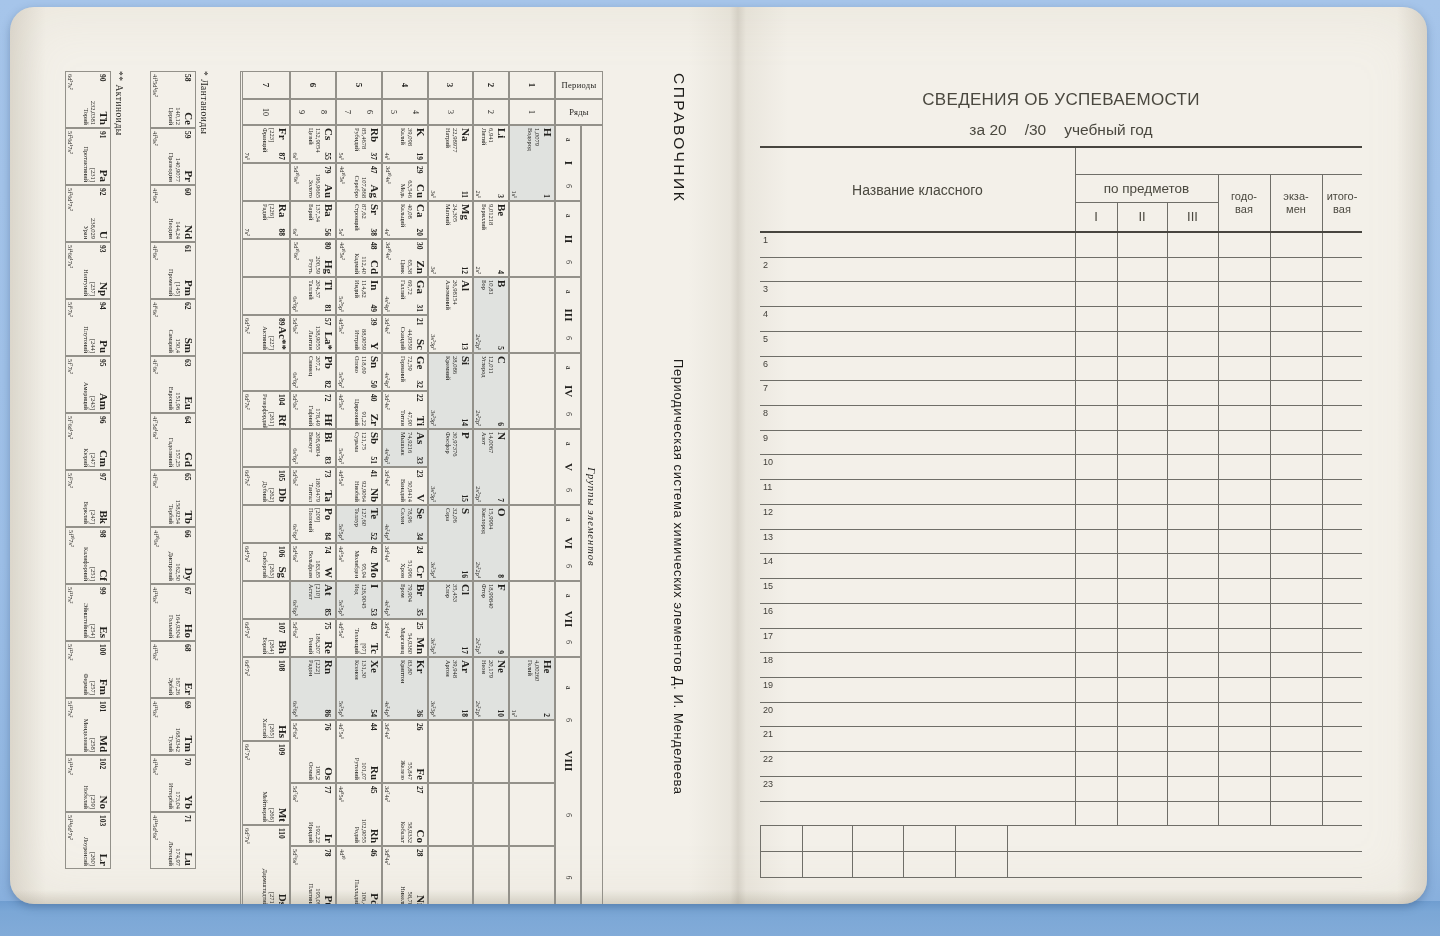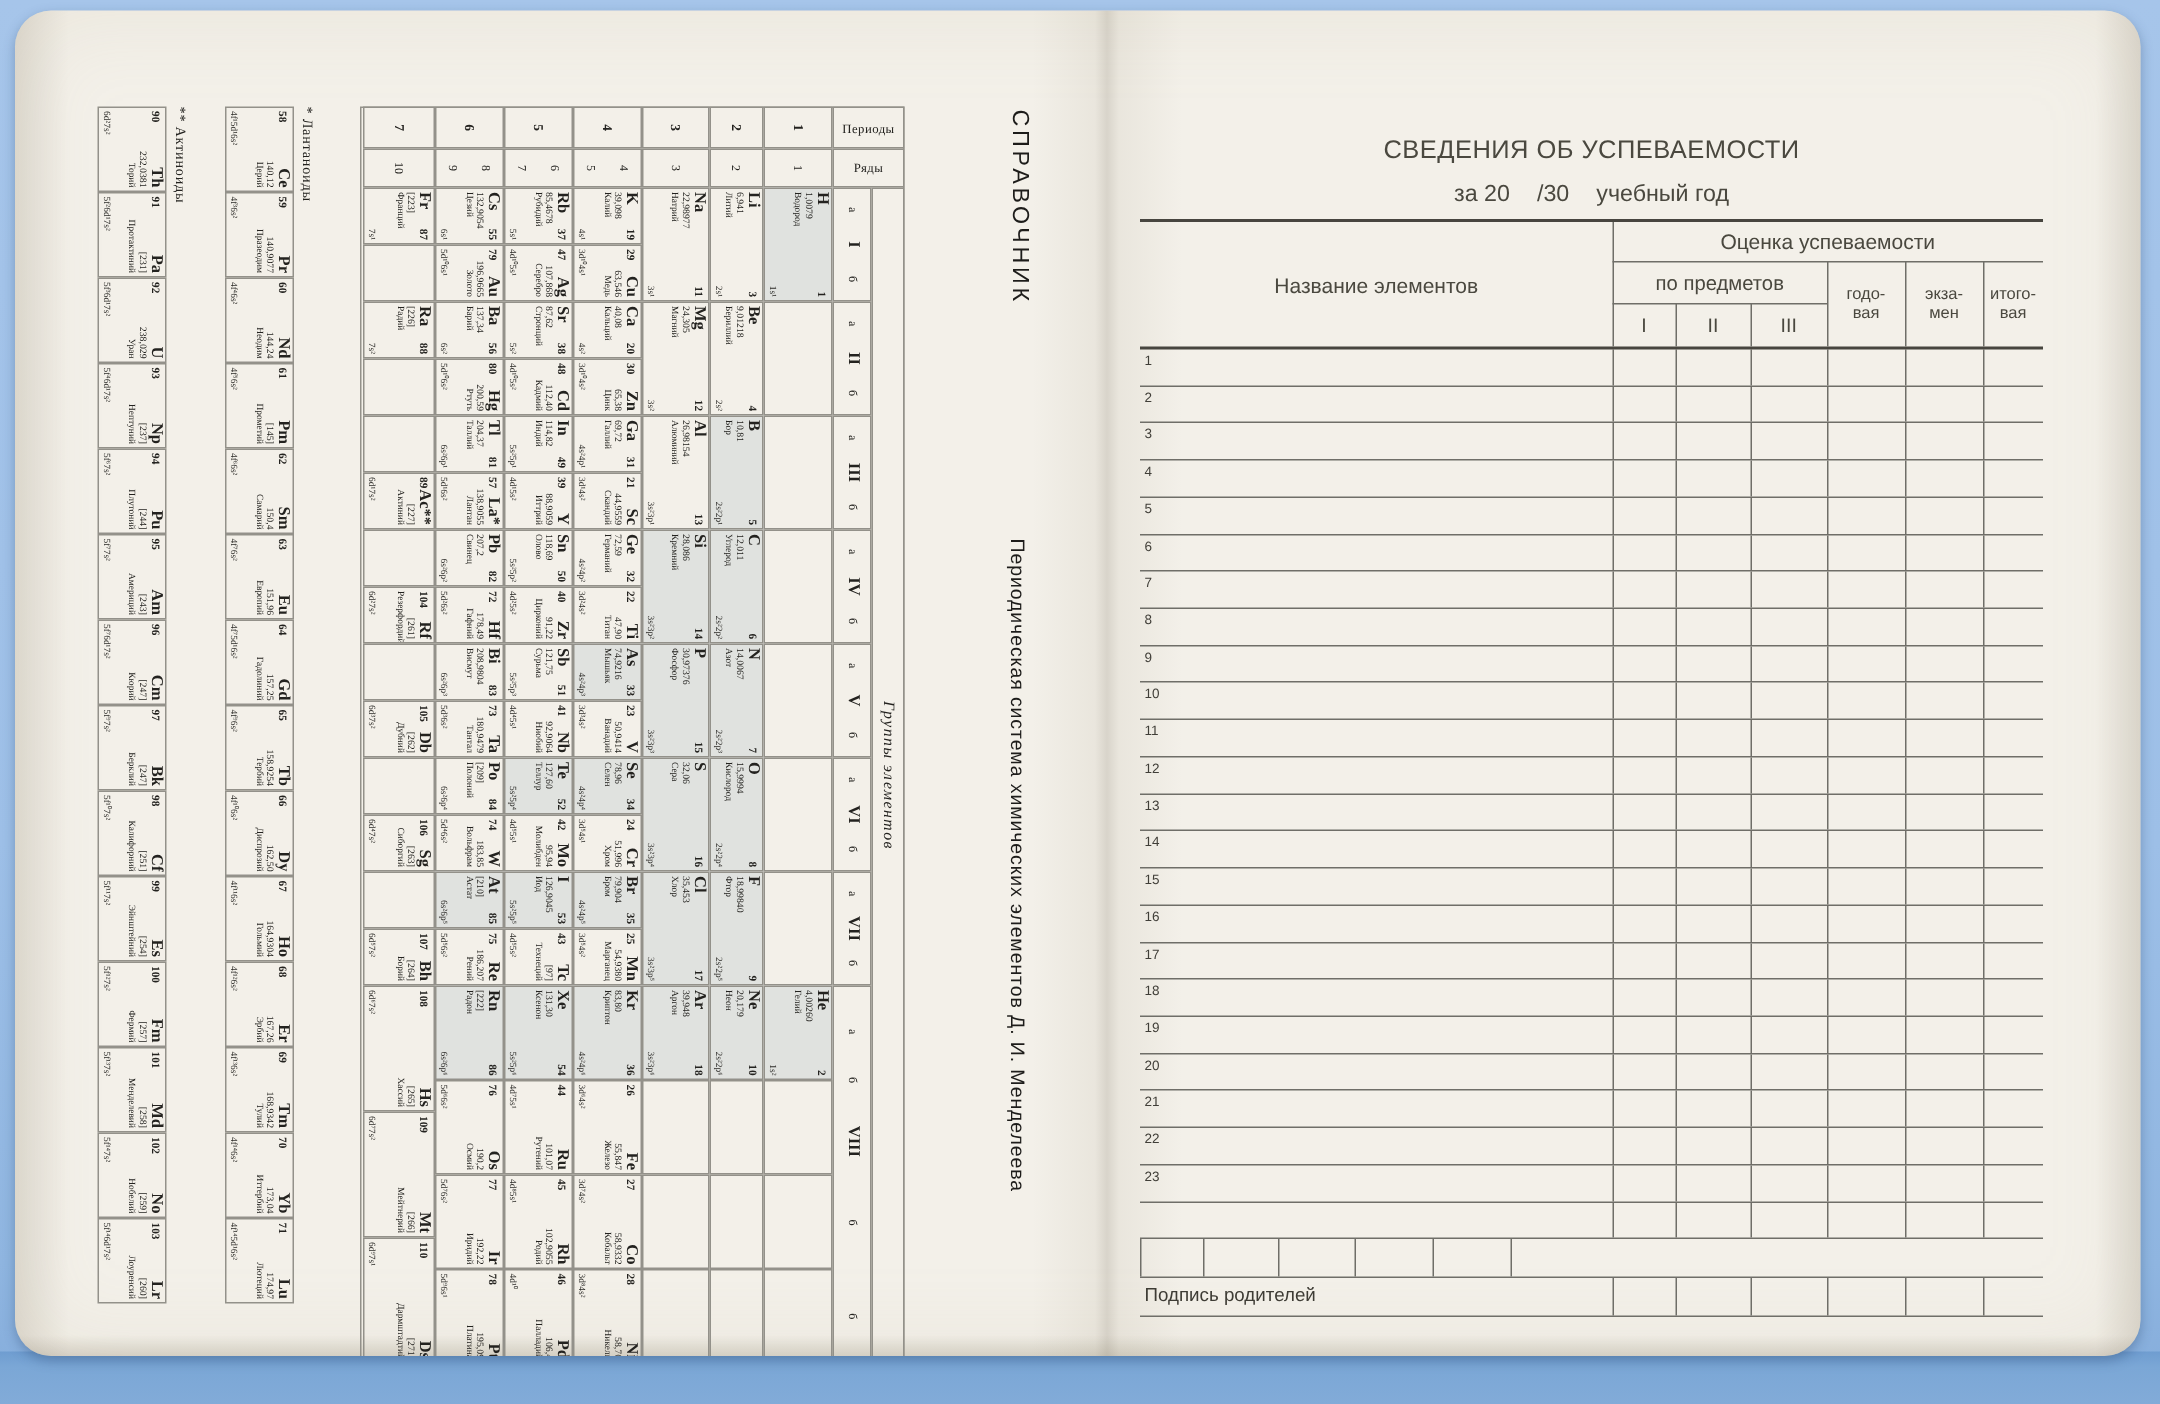--- a/index.html
+++ b/index.html
@@ -1198,22 +1198,21 @@
 
   <div>
     <div class="r-title">СВЕДЕНИЯ ОБ УСПЕВАЕМОСТИ</div>
     <div class="r-sub">
       <span>за 20</span>
       <span>/30</span>
       <span>учебный год</span>
     </div>
     <div class="rt">
       <div class="rt-head" id="rt-head">
-        <div class="hd" style="left:0;top:0;width:315px;height:83px;font-size:14px;">Название элементов</div>
-        <div class="hd" style="left:315px;top:0;width:287px;height:26px;font-size:14px;">Оценка успеваемости</div>
+        <div class="hd" style="left:0;top:0;width:315px;height:83px;font-size:14px;">Название классного</div>
         <div class="hd" style="left:315px;top:26px;width:143px;height:28px;font-size:13.5px;">по предметов</div>
         <div class="vline" style="left:315px;top:0;height:83px;"></div>
         <div class="hline" style="left:315px;top:26px;width:287px;"></div>
         <div class="hline" style="left:315px;top:54px;width:143px;"></div>
       <div class="hd" style="left: 315px; top: 54px; width: 42px; height: 29px; font-size: 13px;">I</div>
           <div class="hd" style="left: 357px; top: 54px; width: 50px; height: 29px; font-size: 13px;">II</div>
           <div class="hd" style="left: 407px; top: 54px; width: 51px; height: 29px; font-size: 13px;">III</div>
           <div class="vline" style="left: 357px; top: 54px; height: 29px;"></div>
           <div class="vline" style="left: 407px; top: 54px; height: 29px;"></div>
           <div class="vline" style="left: 458px; top: 26px; height: 57px;"></div>
@@ -1451,21 +1450,20 @@
           </div>
           <div class="rrow" style="width: 602px; height: 25.8px;">
             <div class="rcell" style="width: 42px;"></div>
             <div class="rcell" style="width: 50px;"></div>
             <div class="rcell" style="width: 51px;"></div>
             <div class="rcell" style="width: 52px;"></div>
             <div class="rcell" style="width: 52px;"></div>
             <div class="rcell" style="width: 40px;"></div>
           </div>
           <div class="rrow" style="width: 602px; height: 25.8px;">
-            <div class="rcell first sig" style="width: 315px; border-left: none;">Подпись родителей</div>
             <div class="rcell" style="width: 42px;"></div>
             <div class="rcell" style="width: 50px;"></div>
             <div class="rcell" style="width: 51px;"></div>
             <div class="rcell" style="width: 52px;"></div>
             <div class="rcell" style="width: 52px;"></div>
             <div class="rcell" style="width: 40px;"></div>
           </div>
         </div>
     </div>
   </div>

